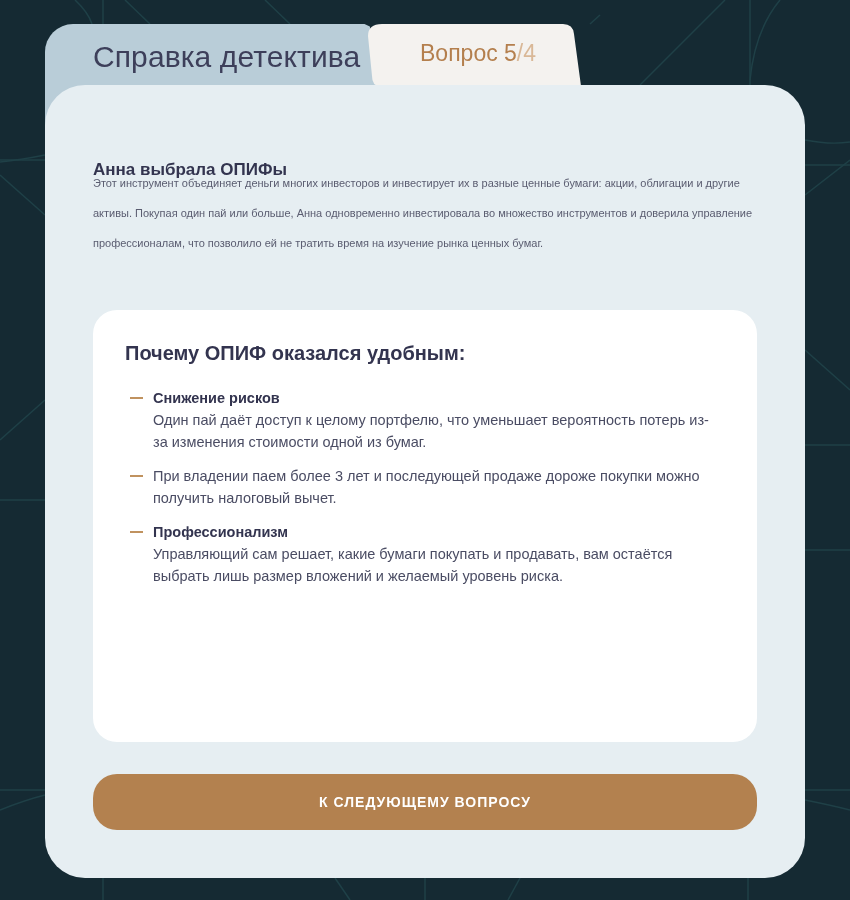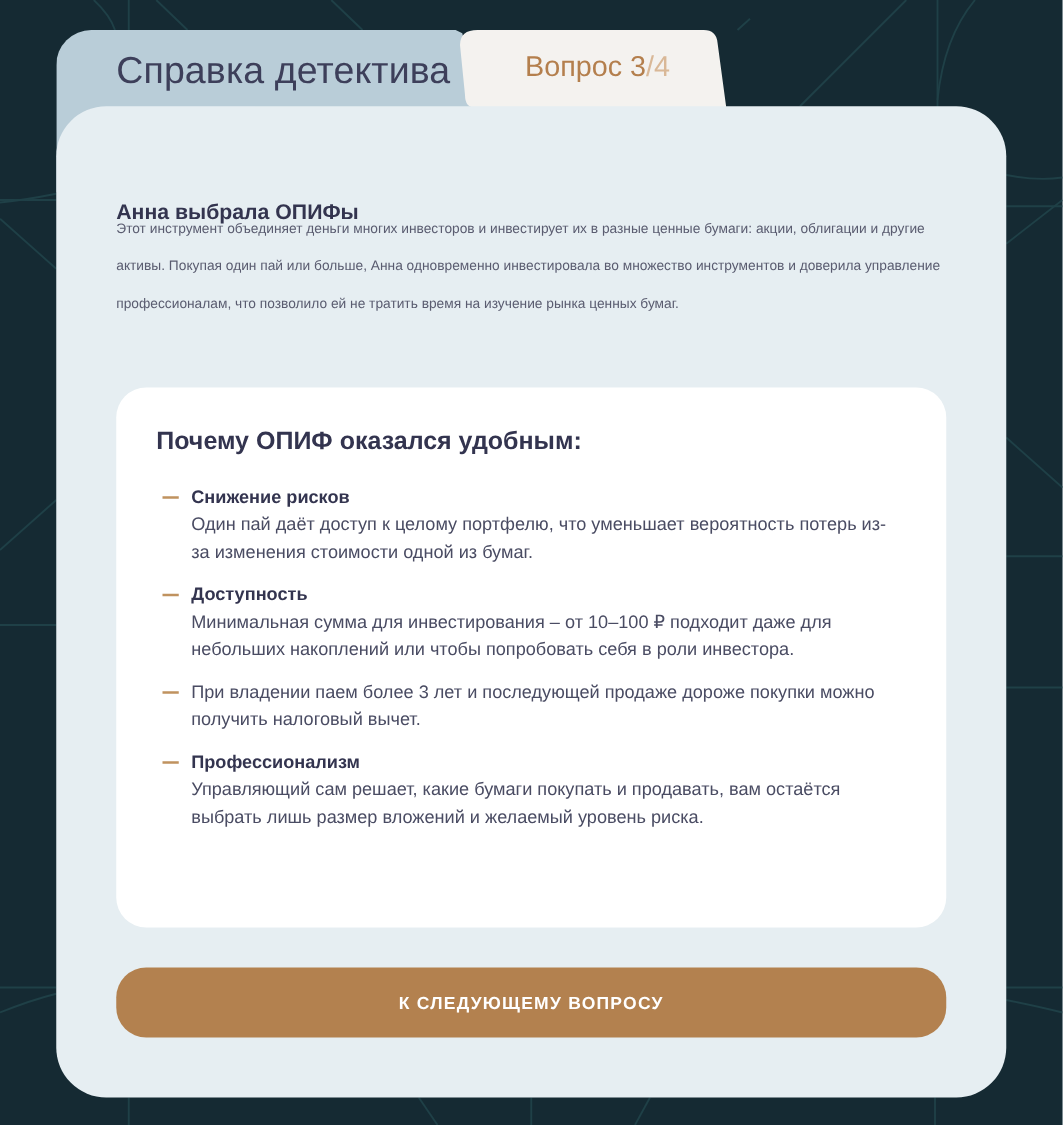--- a/index.html
+++ b/index.html
@@ -188,40 +188,35 @@
     <path d="M 805 800 Q 830 805 850 810"></path>
     <path d="M 75 0 Q 88 12 92 24"></path>
     <path d="M 780 0 Q 755 30 750 80"></path>
   </g>
 </svg>
 
 <div class="tab-left"></div>
 <span class="tab-left-label">Справка детектива</span>
 
 <div class="tab-right"></div>
-<span class="tab-right-label"><span>Вопрос 3</span><span class="total">/</span><span class="total">4</span></span>
+<span class="tab-right-label"><span>Вопрос 5</span><span class="total">/</span><span class="total">4</span></span>
 
 <div class="card"></div>
 
 <div class="intro-title">Анна выбрала ОПИФы</div>
 <div class="intro-text">Этот инструмент объединяет деньги многих инвесторов и инвестирует их в разные ценные бумаги: акции, облигации и другие активы. Покупая один пай или больше, Анна одновременно инвестировала во множество инструментов и доверила управление профессионалам, что позволило ей не тратить время на изучение рынка ценных бумаг.</div>
 
 <div class="inner-card"></div>
 <div class="inner-title">Почему ОПИФ оказался удобным:</div>
 
 <ul class="benefits">
   <li class="benefit">
     <span class="benefit-dash"></span>
     <span class="benefit-title">Снижение рисков</span>
     <span class="benefit-text">Один пай даёт доступ к целому портфелю, что уменьшает вероятность потерь из-за изменения стоимости одной из бумаг.</span>
-  </li>
-  <li class="benefit">
-    <span class="benefit-dash"></span>
-    <span class="benefit-title">Доступность</span>
-    <span class="benefit-text">Минимальная сумма для инвестирования – от 10–100 ₽ подходит даже для небольших накоплений или чтобы попробовать себя в роли инвестора.</span>
   </li>
   <li class="benefit">
     <span class="benefit-dash"></span>
     <span class="benefit-text">При владении паем более 3 лет и последующей продаже дороже покупки можно получить налоговый вычет.</span>
   </li>
   <li class="benefit">
     <span class="benefit-dash"></span>
     <span class="benefit-title">Профессионализм</span>
     <span class="benefit-text">Управляющий сам решает, какие бумаги покупать и продавать, вам остаётся выбрать лишь размер вложений и желаемый уровень риска.</span>
   </li>

